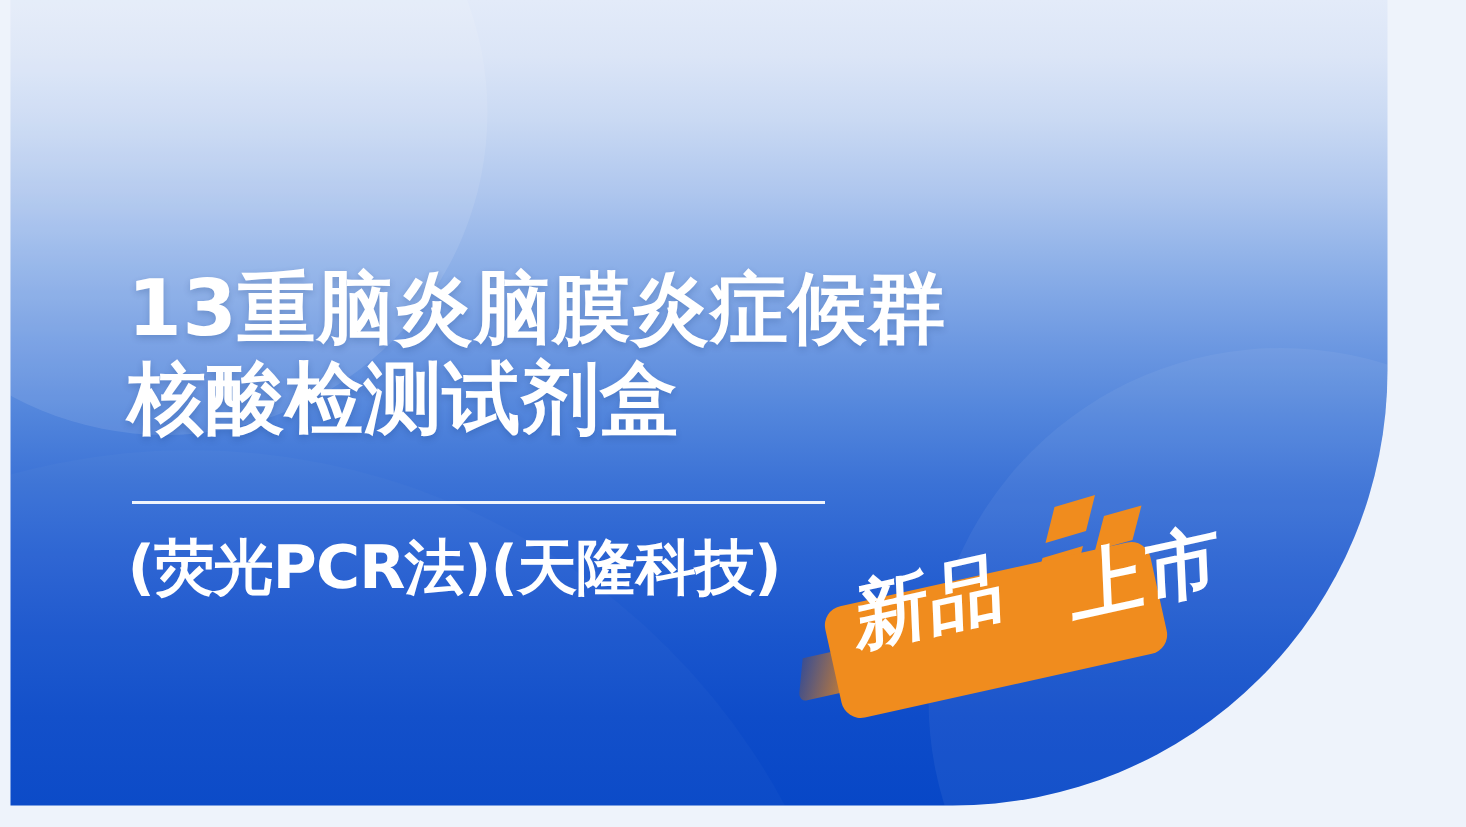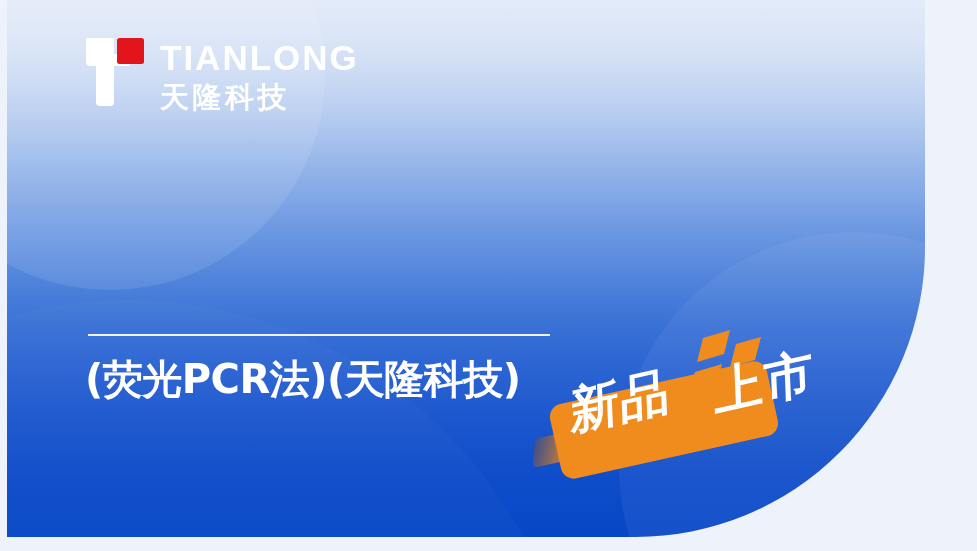--- a/index.html
+++ b/index.html
@@ -237,36 +237,25 @@
 <body>
 
 <div id="poster-root">
 
   <div class="card">
 
     <div class="bg-circle-tl"></div>
     <div class="bg-arc-bl"></div>
     <div class="bg-circle-r"></div>
 
-    <div class="logo">
-
-      <div class="logo-mark">
-        <svg width="62" height="72" viewBox="0 0 62 72" xmlns="http://www.w3.org/2000/svg">
-          <path d="M2 2 H30 V18 H46 V30 H30 V66 Q30 70 26 70 H16 Q12 70 12 66 V30 H6 Q2 30 2 26 Z" fill="#ffffff"></path>
-          <rect x="33" y="2" width="27" height="26" rx="2.5" fill="#e3151c"></rect>
-        </svg>
-      </div>
-
-      <div class="logo-wordmark">
-        <div class="logo-en nosel">TIANLONG</div>
-        <div class="logo-cn nosel">天隆科技</div>
-      </div>
-
+
+    <div class="headline nosel">
+      <span class="headline-line">13重脑炎脑膜炎症候群</span>
+      <span class="headline-line">核酸检测试剂盒</span>
     </div>
-
 
     <div class="divider"></div>
 
     <div class="subtitle nosel">(荧光PCR法)(天隆科技)</div>
 
     <div class="badge-group">
 
       <div class="badge-ornament">
         <svg width="90" height="72" viewBox="0 0 90 72" xmlns="http://www.w3.org/2000/svg">
           <polygon points="22,10 49,2 43,26 16,34" fill="#f08c1e"></polygon>

